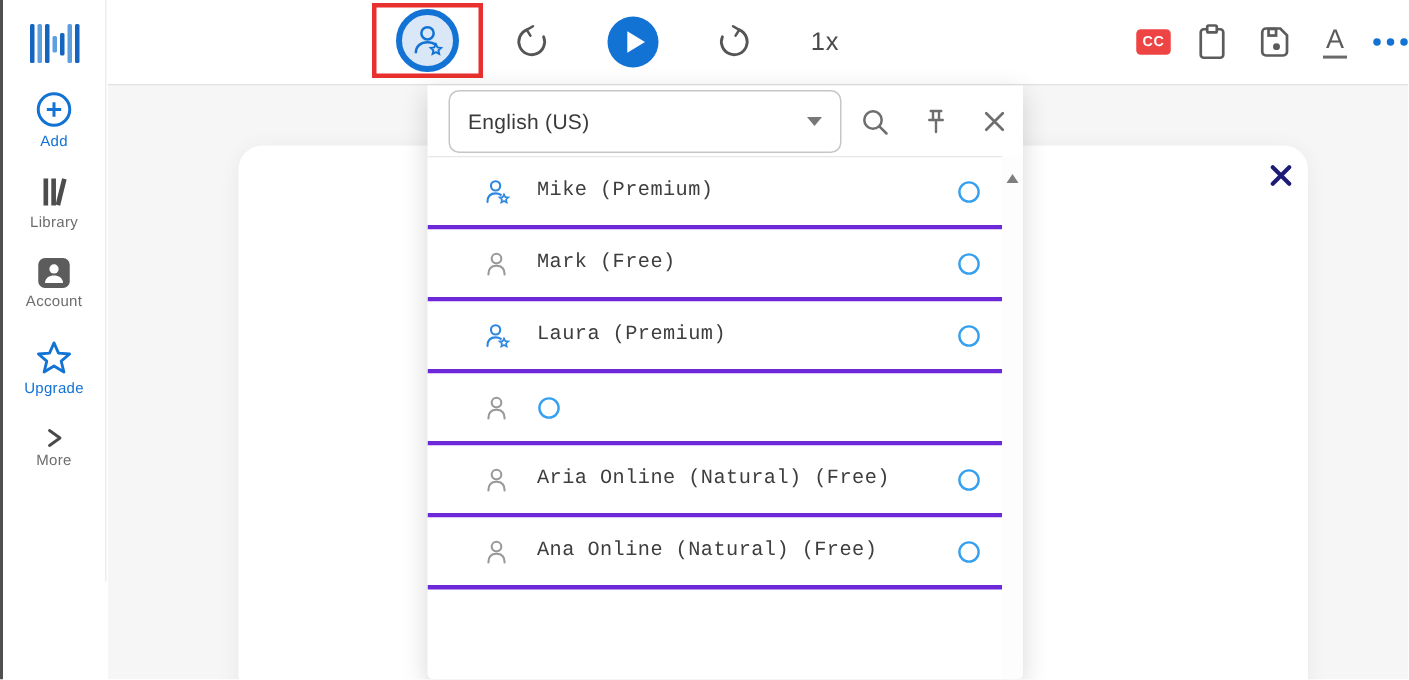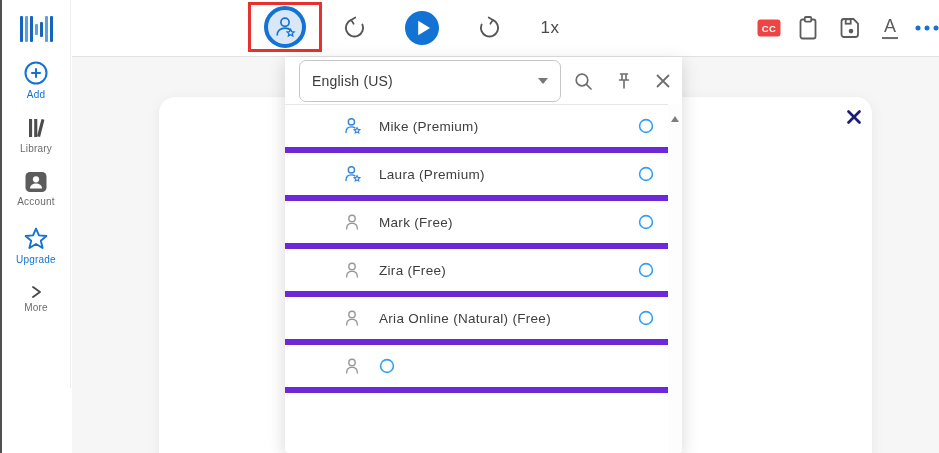--- a/index.html
+++ b/index.html
@@ -84,22 +84,22 @@
   }
   #lang-select .sel-text { font-size:14px; color:#3a3a3a; letter-spacing:.2px; }
   .caret-down { width:0; height:0; border-left:5px solid transparent;
     border-right:5px solid transparent; border-top:6px solid #777; }
   .hdr-icons { display:flex; align-items:center; gap:21px; margin-left:12px; }
   .hdr-icon { cursor:pointer; display:flex; }
 
   #voice-list { border-top:1px solid #e7e7e7; width:383px; }
   .voice-row {
     height:48px; display:flex; align-items:center;
-    padding:0 14px 0 57px; border-bottom:6px solid #6d28d9;
-    background:#fff; cursor:pointer;
+    padding:0 14px 0 36px; border-bottom:3px solid #6d28d9;
+    background:#fff; cursor:pointer;font-family:Liberation Mono, monospace;
   }
   .voice-row .person { display:flex; margin-right:17px; }
   .voice-row .person-premium { display:none; }
   .voice-row.premium .person-premium { display:flex; }
   .voice-label { flex:1; font-size:13.5px; color:#3e3e3e; letter-spacing:.3px; }
   .voice-radio { display:flex; }
 
   #panel-scrollbar {
     position:absolute; top:47px; right:0; width:14px; bottom:0; background:#fdfdfd;
   }
@@ -307,20 +307,35 @@
         <polygon points="15,11.6 15.9,13.4 17.9,13.6 16.4,15 16.8,17 15,16 13.2,17 13.6,15 12.1,13.6 14.1,13.4" stroke-width="1.1"></polygon>
       </svg>
     </span>
     <span class="voice-label">Mike (Premium)</span>
     <span class="voice-radio">
       <svg width="16" height="16" viewBox="0 0 16 16" fill="none" stroke="#35a0f0" stroke-width="1.6">
         <circle cx="8" cy="8" r="6.4"></circle>
       </svg>
     </span>
   </div>
+          <div class="voice-row">
+    <span class="person person-free">
+      <svg width="20" height="20" viewBox="0 0 20 20" fill="none" stroke="#9a9a9a" stroke-width="1.4" stroke-linecap="round">
+        <circle cx="10" cy="6.4" r="3.2"></circle>
+        <path d="M4.6 17 c0-4.2 2.4-5.8 5.4-5.8 s5.4 1.6 5.4 5.8"></path>
+      </svg>
+    </span>
+
+    <span class="voice-label">Mark (Free)</span>
+    <span class="voice-radio">
+      <svg width="16" height="16" viewBox="0 0 16 16" fill="none" stroke="#35a0f0" stroke-width="1.6">
+        <circle cx="8" cy="8" r="6.4"></circle>
+      </svg>
+    </span>
+  </div>
           <div class="voice-row premium">
 
     <span class="person person-premium">
       <svg width="20" height="20" viewBox="0 0 20 20" fill="none" stroke="#2e86e0" stroke-width="1.4" stroke-linecap="round">
         <circle cx="9.4" cy="5.9" r="3.1"></circle>
         <path d="M4 16.6 c0-4.2 2.4-5.7 5.4-5.7 c1.4 0 2.6.3 3.5 1"></path>
         <polygon points="15,11.6 15.9,13.4 17.9,13.6 16.4,15 16.8,17 15,16 13.2,17 13.6,15 12.1,13.6 14.1,13.4" stroke-width="1.1"></polygon>
       </svg>
     </span>
     <span class="voice-label">Laura (Premium)</span>
@@ -331,65 +346,50 @@
     </span>
   </div>
           <div class="voice-row">
     <span class="person person-free">
       <svg width="20" height="20" viewBox="0 0 20 20" fill="none" stroke="#9a9a9a" stroke-width="1.4" stroke-linecap="round">
         <circle cx="10" cy="6.4" r="3.2"></circle>
         <path d="M4.6 17 c0-4.2 2.4-5.8 5.4-5.8 s5.4 1.6 5.4 5.8"></path>
       </svg>
     </span>
 
-    <span class="voice-label">Mark (Free)</span>
     <span class="voice-radio">
       <svg width="16" height="16" viewBox="0 0 16 16" fill="none" stroke="#35a0f0" stroke-width="1.6">
         <circle cx="8" cy="8" r="6.4"></circle>
       </svg>
     </span>
   </div>
           <div class="voice-row">
     <span class="person person-free">
       <svg width="20" height="20" viewBox="0 0 20 20" fill="none" stroke="#9a9a9a" stroke-width="1.4" stroke-linecap="round">
         <circle cx="10" cy="6.4" r="3.2"></circle>
         <path d="M4.6 17 c0-4.2 2.4-5.8 5.4-5.8 s5.4 1.6 5.4 5.8"></path>
       </svg>
     </span>
 
-    <span class="voice-label">Zira (Free)</span>
+    <span class="voice-label">Aria Online (Natural) (Free)</span>
     <span class="voice-radio">
       <svg width="16" height="16" viewBox="0 0 16 16" fill="none" stroke="#35a0f0" stroke-width="1.6">
         <circle cx="8" cy="8" r="6.4"></circle>
       </svg>
     </span>
   </div>
           <div class="voice-row">
     <span class="person person-free">
       <svg width="20" height="20" viewBox="0 0 20 20" fill="none" stroke="#9a9a9a" stroke-width="1.4" stroke-linecap="round">
         <circle cx="10" cy="6.4" r="3.2"></circle>
         <path d="M4.6 17 c0-4.2 2.4-5.8 5.4-5.8 s5.4 1.6 5.4 5.8"></path>
       </svg>
     </span>
 
-    <span class="voice-label">Aria Online (Natural) (Free)</span>
-    <span class="voice-radio">
-      <svg width="16" height="16" viewBox="0 0 16 16" fill="none" stroke="#35a0f0" stroke-width="1.6">
-        <circle cx="8" cy="8" r="6.4"></circle>
-      </svg>
-    </span>
-  </div>
-          <div class="voice-row">
-    <span class="person person-free">
-      <svg width="20" height="20" viewBox="0 0 20 20" fill="none" stroke="#9a9a9a" stroke-width="1.4" stroke-linecap="round">
-        <circle cx="10" cy="6.4" r="3.2"></circle>
-        <path d="M4.6 17 c0-4.2 2.4-5.8 5.4-5.8 s5.4 1.6 5.4 5.8"></path>
-      </svg>
-    </span>
-
+    <span class="voice-label">Ana Online (Natural) (Free)</span>
     <span class="voice-radio">
       <svg width="16" height="16" viewBox="0 0 16 16" fill="none" stroke="#35a0f0" stroke-width="1.6">
         <circle cx="8" cy="8" r="6.4"></circle>
       </svg>
     </span>
   </div>
         </div>
 
       <div id="panel-scrollbar">
         <span id="scroll-up-arrow"></span>

